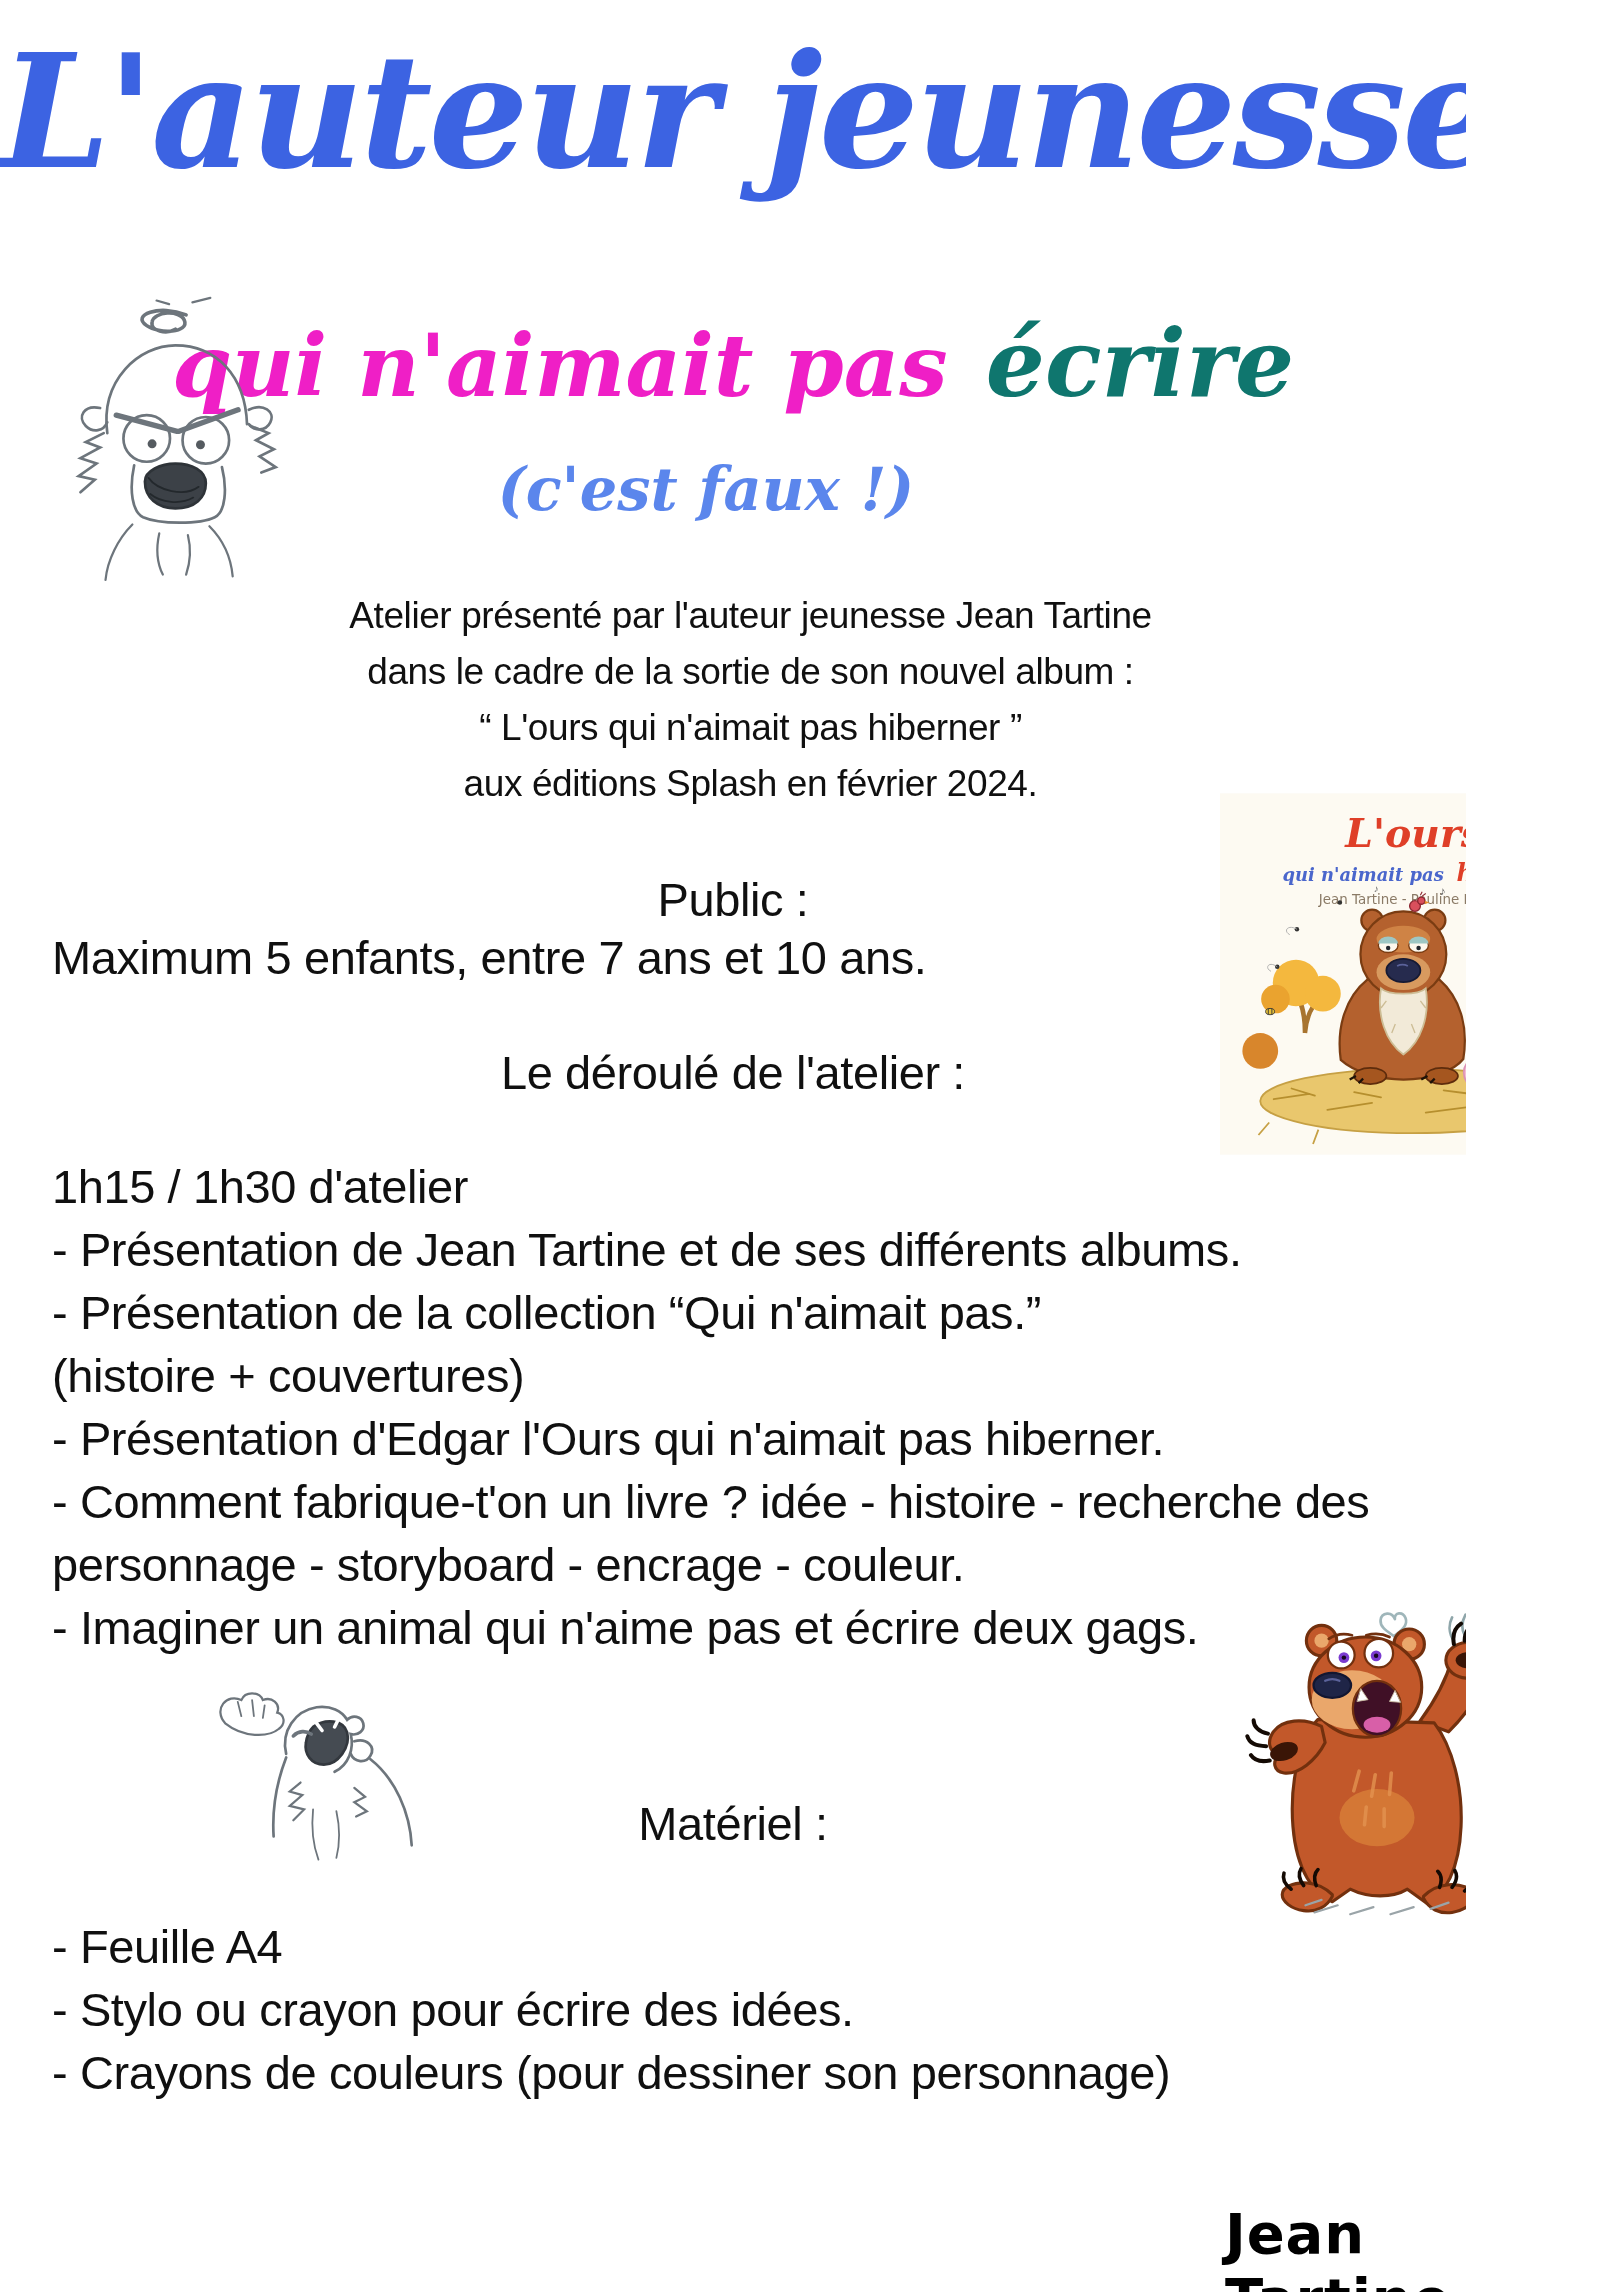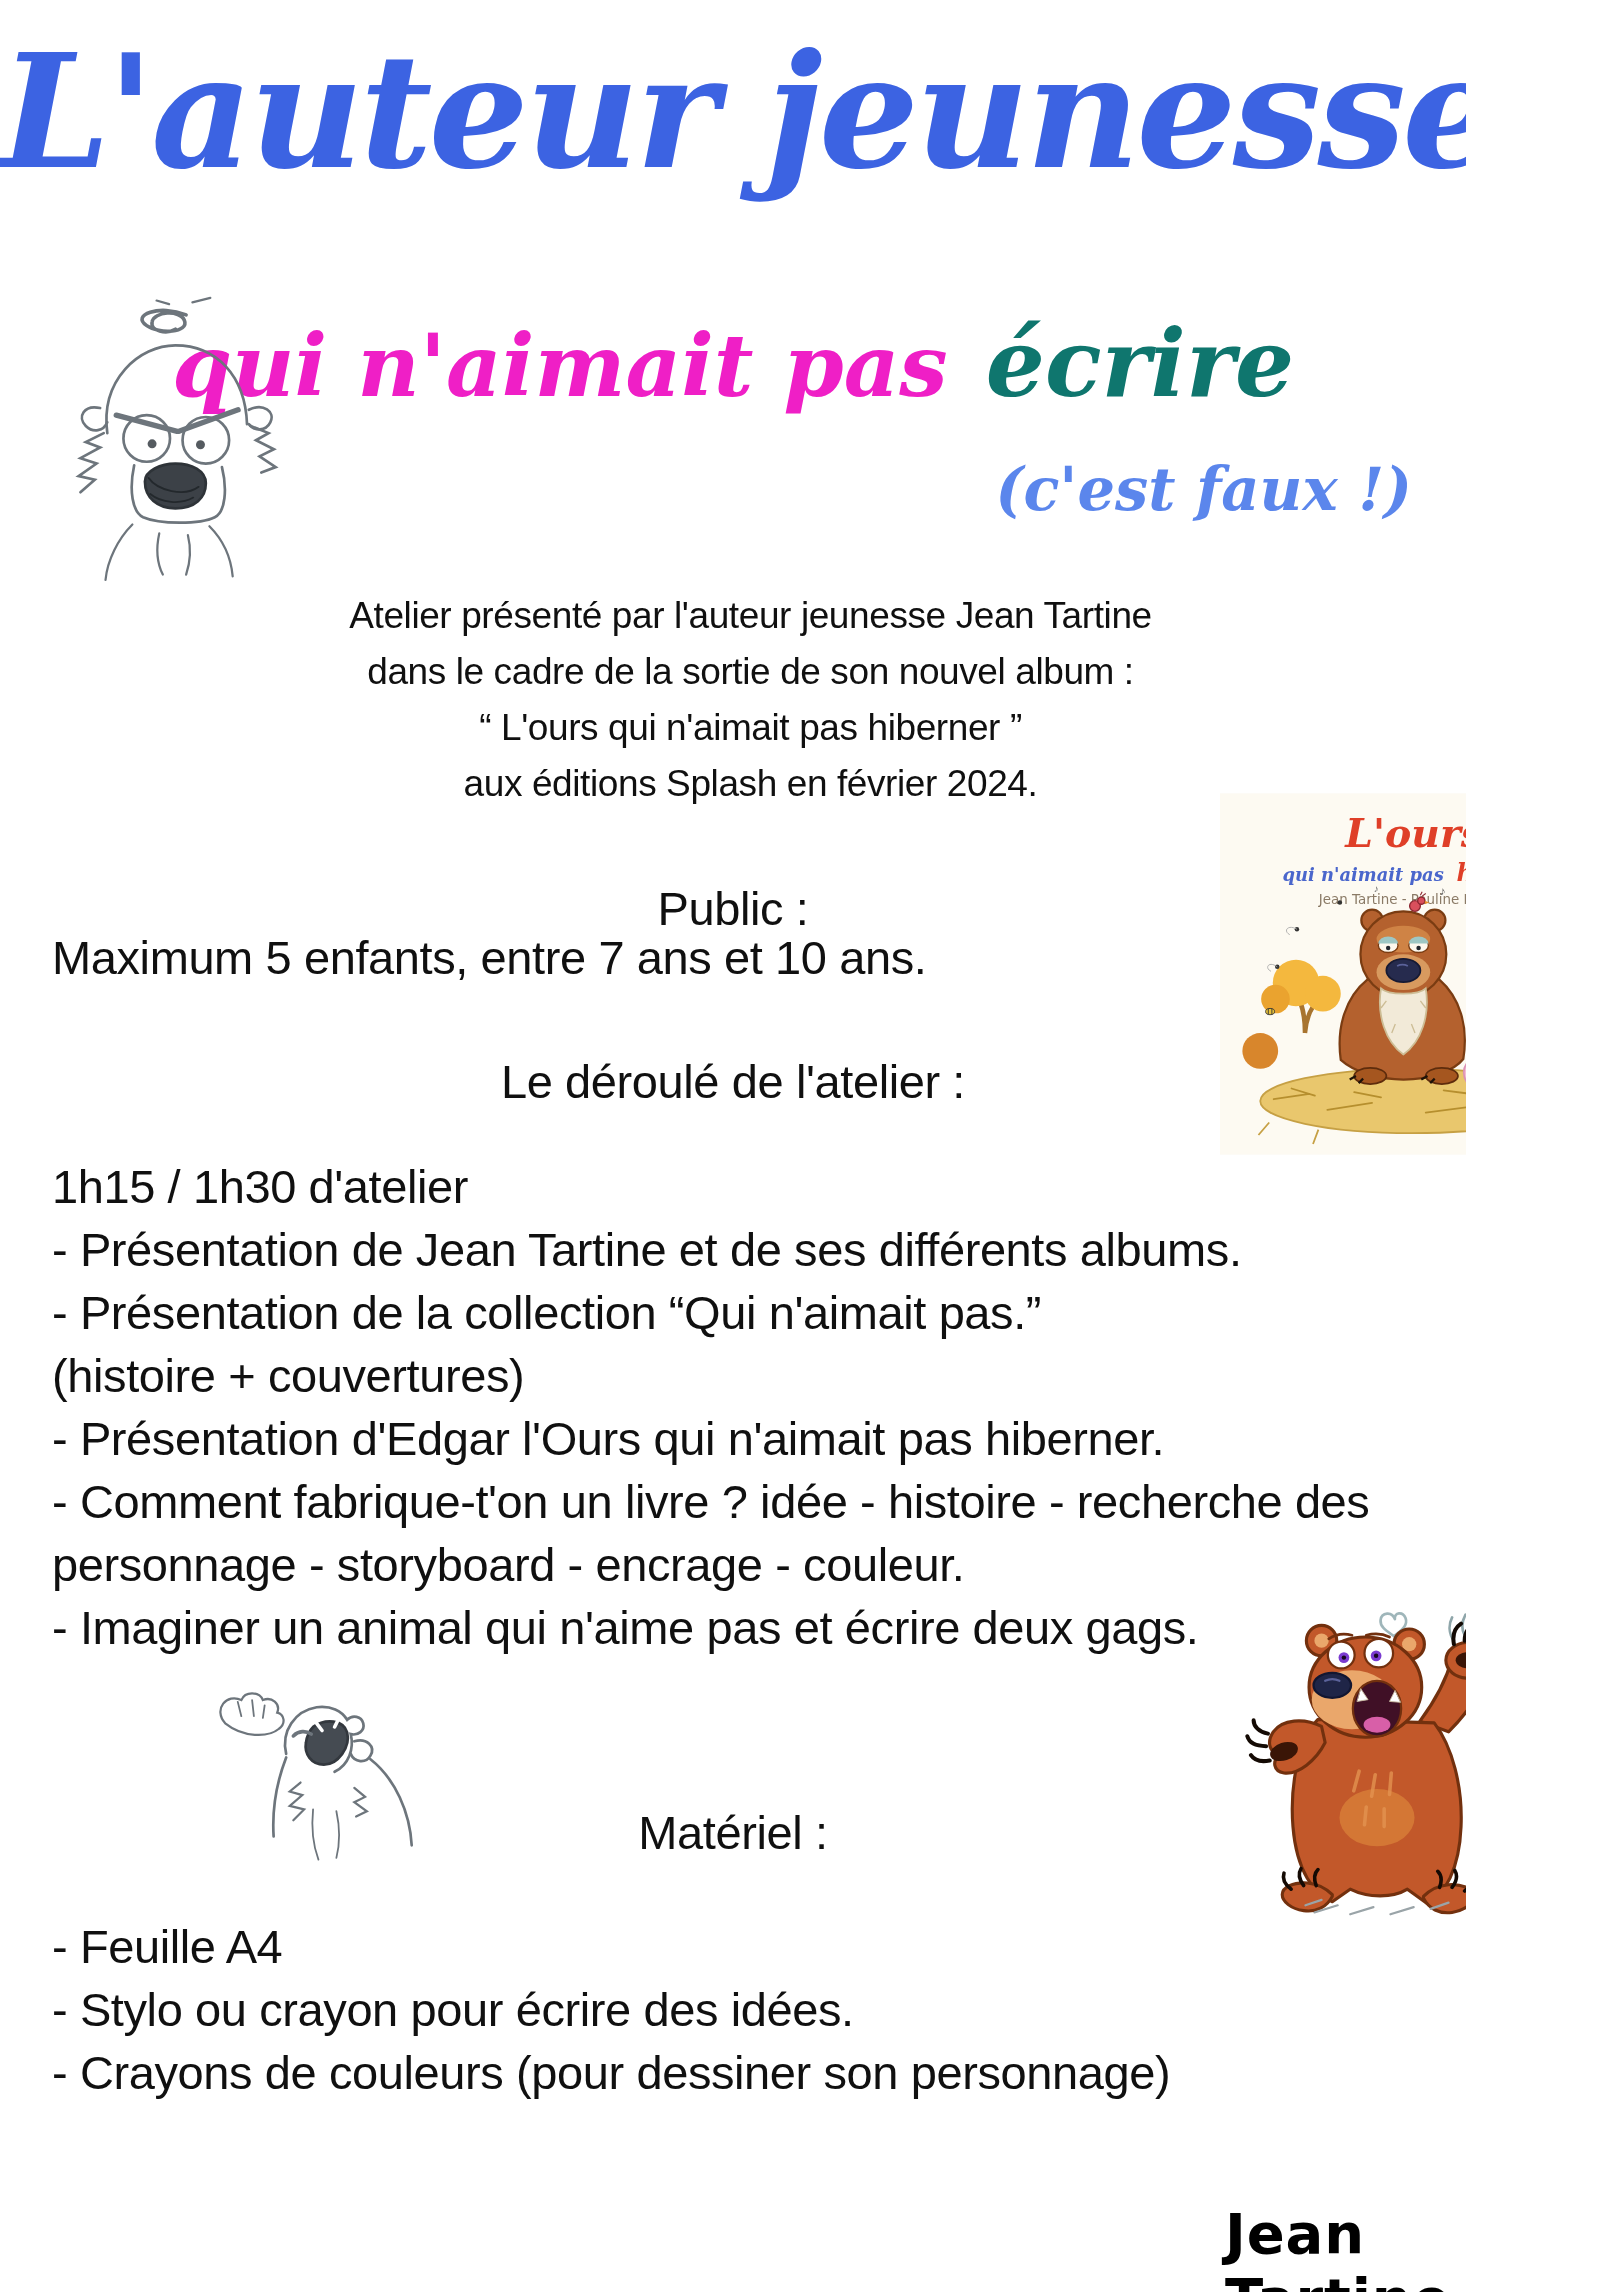--- a/index.html
+++ b/index.html
@@ -13,26 +13,26 @@
   .center { left:0; right:0; text-align:center; }
   .body-text { font-size:47px; line-height:63px; letter-spacing:-0.4px; }
 
   .flyer-title {
     top:18px; font-size:157px; line-height:1.2; letter-spacing:-3.6px;
     color:#3c63e2; white-space:nowrap;
   }
   .subtitle-row { top:309px; white-space:nowrap; }
   .subtitle-pink { font-size:86px; color:#ef1fc6; margin-right:38px; }
   .subtitle-ecrire { font-size:93px; color:#0f766e; }
-  .subtitle-note { top:455px; right:54px; font-size:59px; color:#5b86ec;text-align:right; }
+  .subtitle-note { top:455px; right:54px; font-size:59px; color:#5b86ec; }
 
   .intro { top:588px; font-size:37px; line-height:56px; letter-spacing:-0.4px;padding-left:35px; }
 
   .left-col { left:52px; right:36px; }
-  .heading { font-weight:400;margin-top:9px; }
+  .heading { font-weight:400; }
 
   .signature {
     left:1225px; top:2201px; font-size:56px; font-weight:700;
     color:#000000; letter-spacing:0.9px;
     font-family:"DejaVu Sans", sans-serif;
   }
 
   svg { display:block; }
   .cover-title-text { font-family:"DejaVu Serif", serif; font-style:italic; font-weight:700; }
   .cover-authors { font-family:"DejaVu Sans", sans-serif; }

